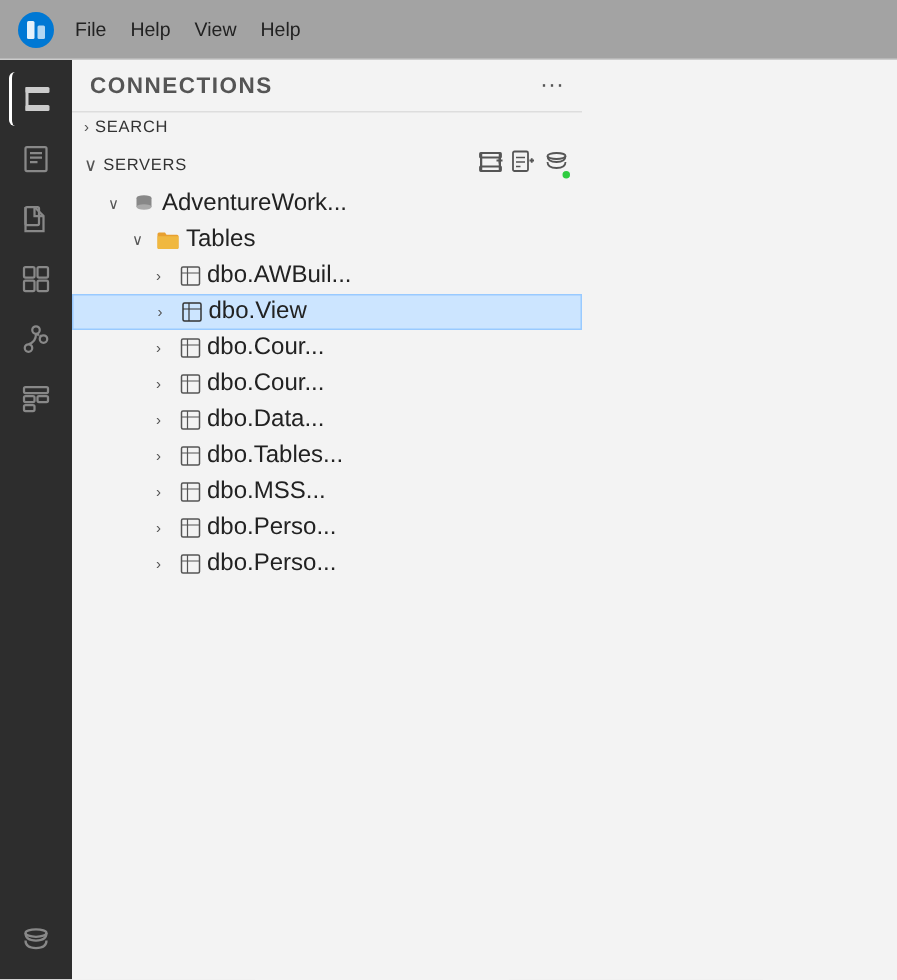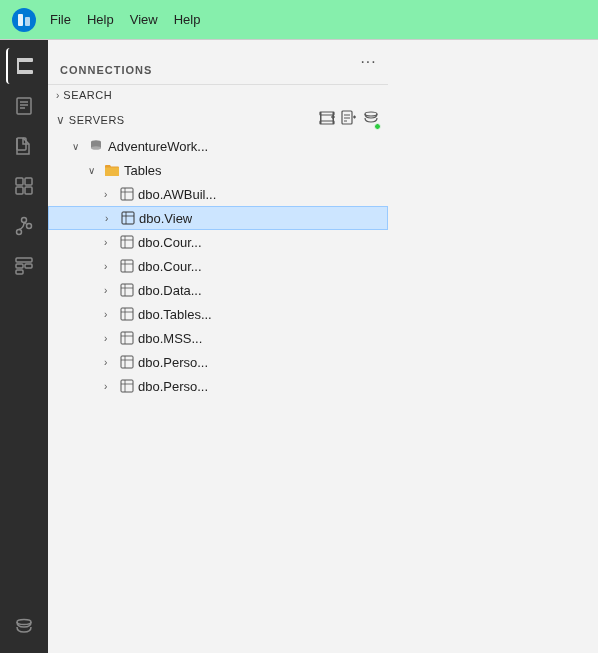--- a/index.html
+++ b/index.html
@@ -11,21 +11,21 @@
       height: 653px;
       overflow: hidden;
       display: flex;
       flex-direction: column;
     }
 
     
     .title-bar {
       display: flex;
       align-items: center;
-      background: #86efac;
+      background: #a3a3a3;
       height: 40px;
       padding: 0 10px;
       gap: 12px;
       border-bottom: 1px solid #ccc;
     }
     .title-bar-logo {
       width: 28px;
       height: 28px;
     }
     .title-bar-menu {
@@ -82,26 +82,25 @@
     }
 
     .panel-header {
       display: flex;
       align-items: center;
       justify-content: space-between;
       padding: 8px 12px;
       border-bottom: 1px solid #ddd;
     }
     .panel-title {
-      font-size: 11px;
+      font-size: 15px;
       font-weight: 600;
       color: #555;
       letter-spacing: 1px;
       text-transform: uppercase;
-      margin-top: 16px;
     }
     .panel-more {
       color: #555;
       cursor: pointer;
       font-size: 16px;
     }
 
     
     .search-section {
       padding: 4px 8px;
@@ -157,21 +156,21 @@
       cursor: pointer;
       gap: 4px;
       white-space: nowrap;
       overflow: hidden;
     }
     .tree-item.selected {
       background: #cce5ff;
       border: 1px solid #99caff;
     }
     .tree-chevron { font-size: 10px; color: #555; min-width: 12px; }
-    .tree-label { font-size: 13px; color: #222; overflow: hidden; text-overflow: ellipsis; }
+    .tree-label { font-size: 16px; color: #222; overflow: hidden; text-overflow: ellipsis; }
     .indent-1 { padding-left: 24px; }
     .indent-2 { padding-left: 40px; }
     .indent-3 { padding-left: 56px; }
 
     
     .content-area {
       flex: 1;
       background: #f3f3f3;
     }
   </style>

